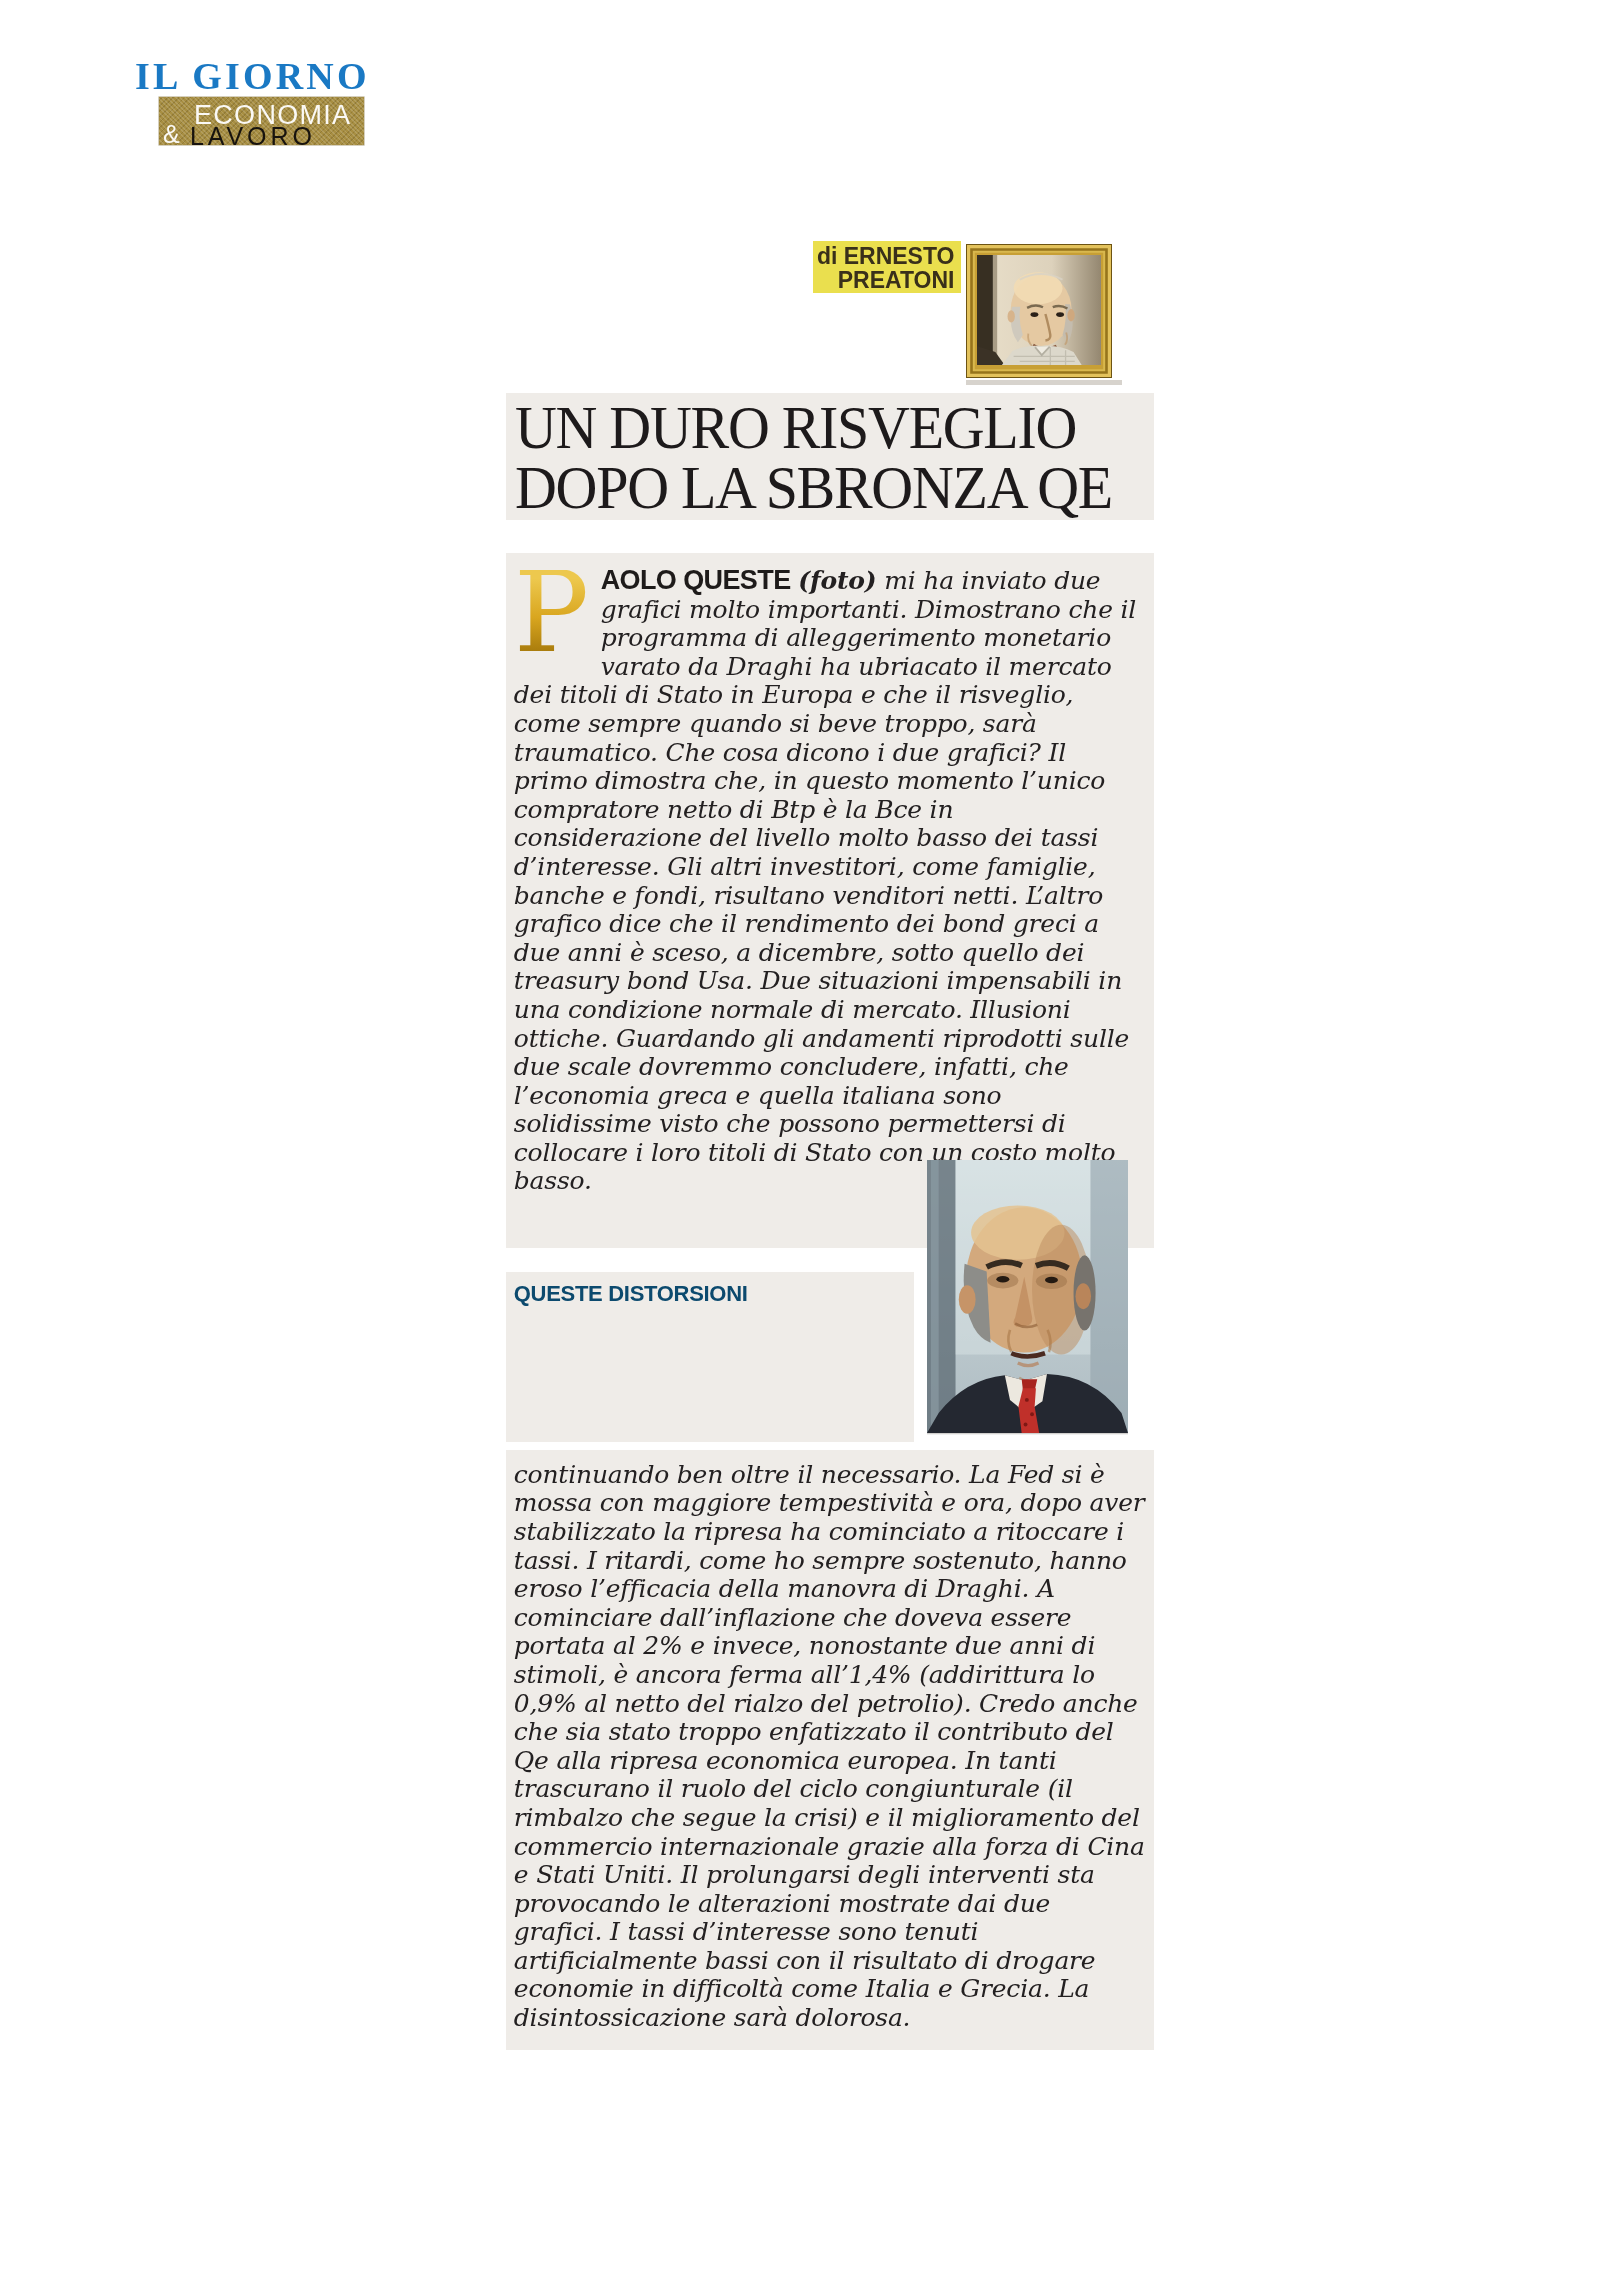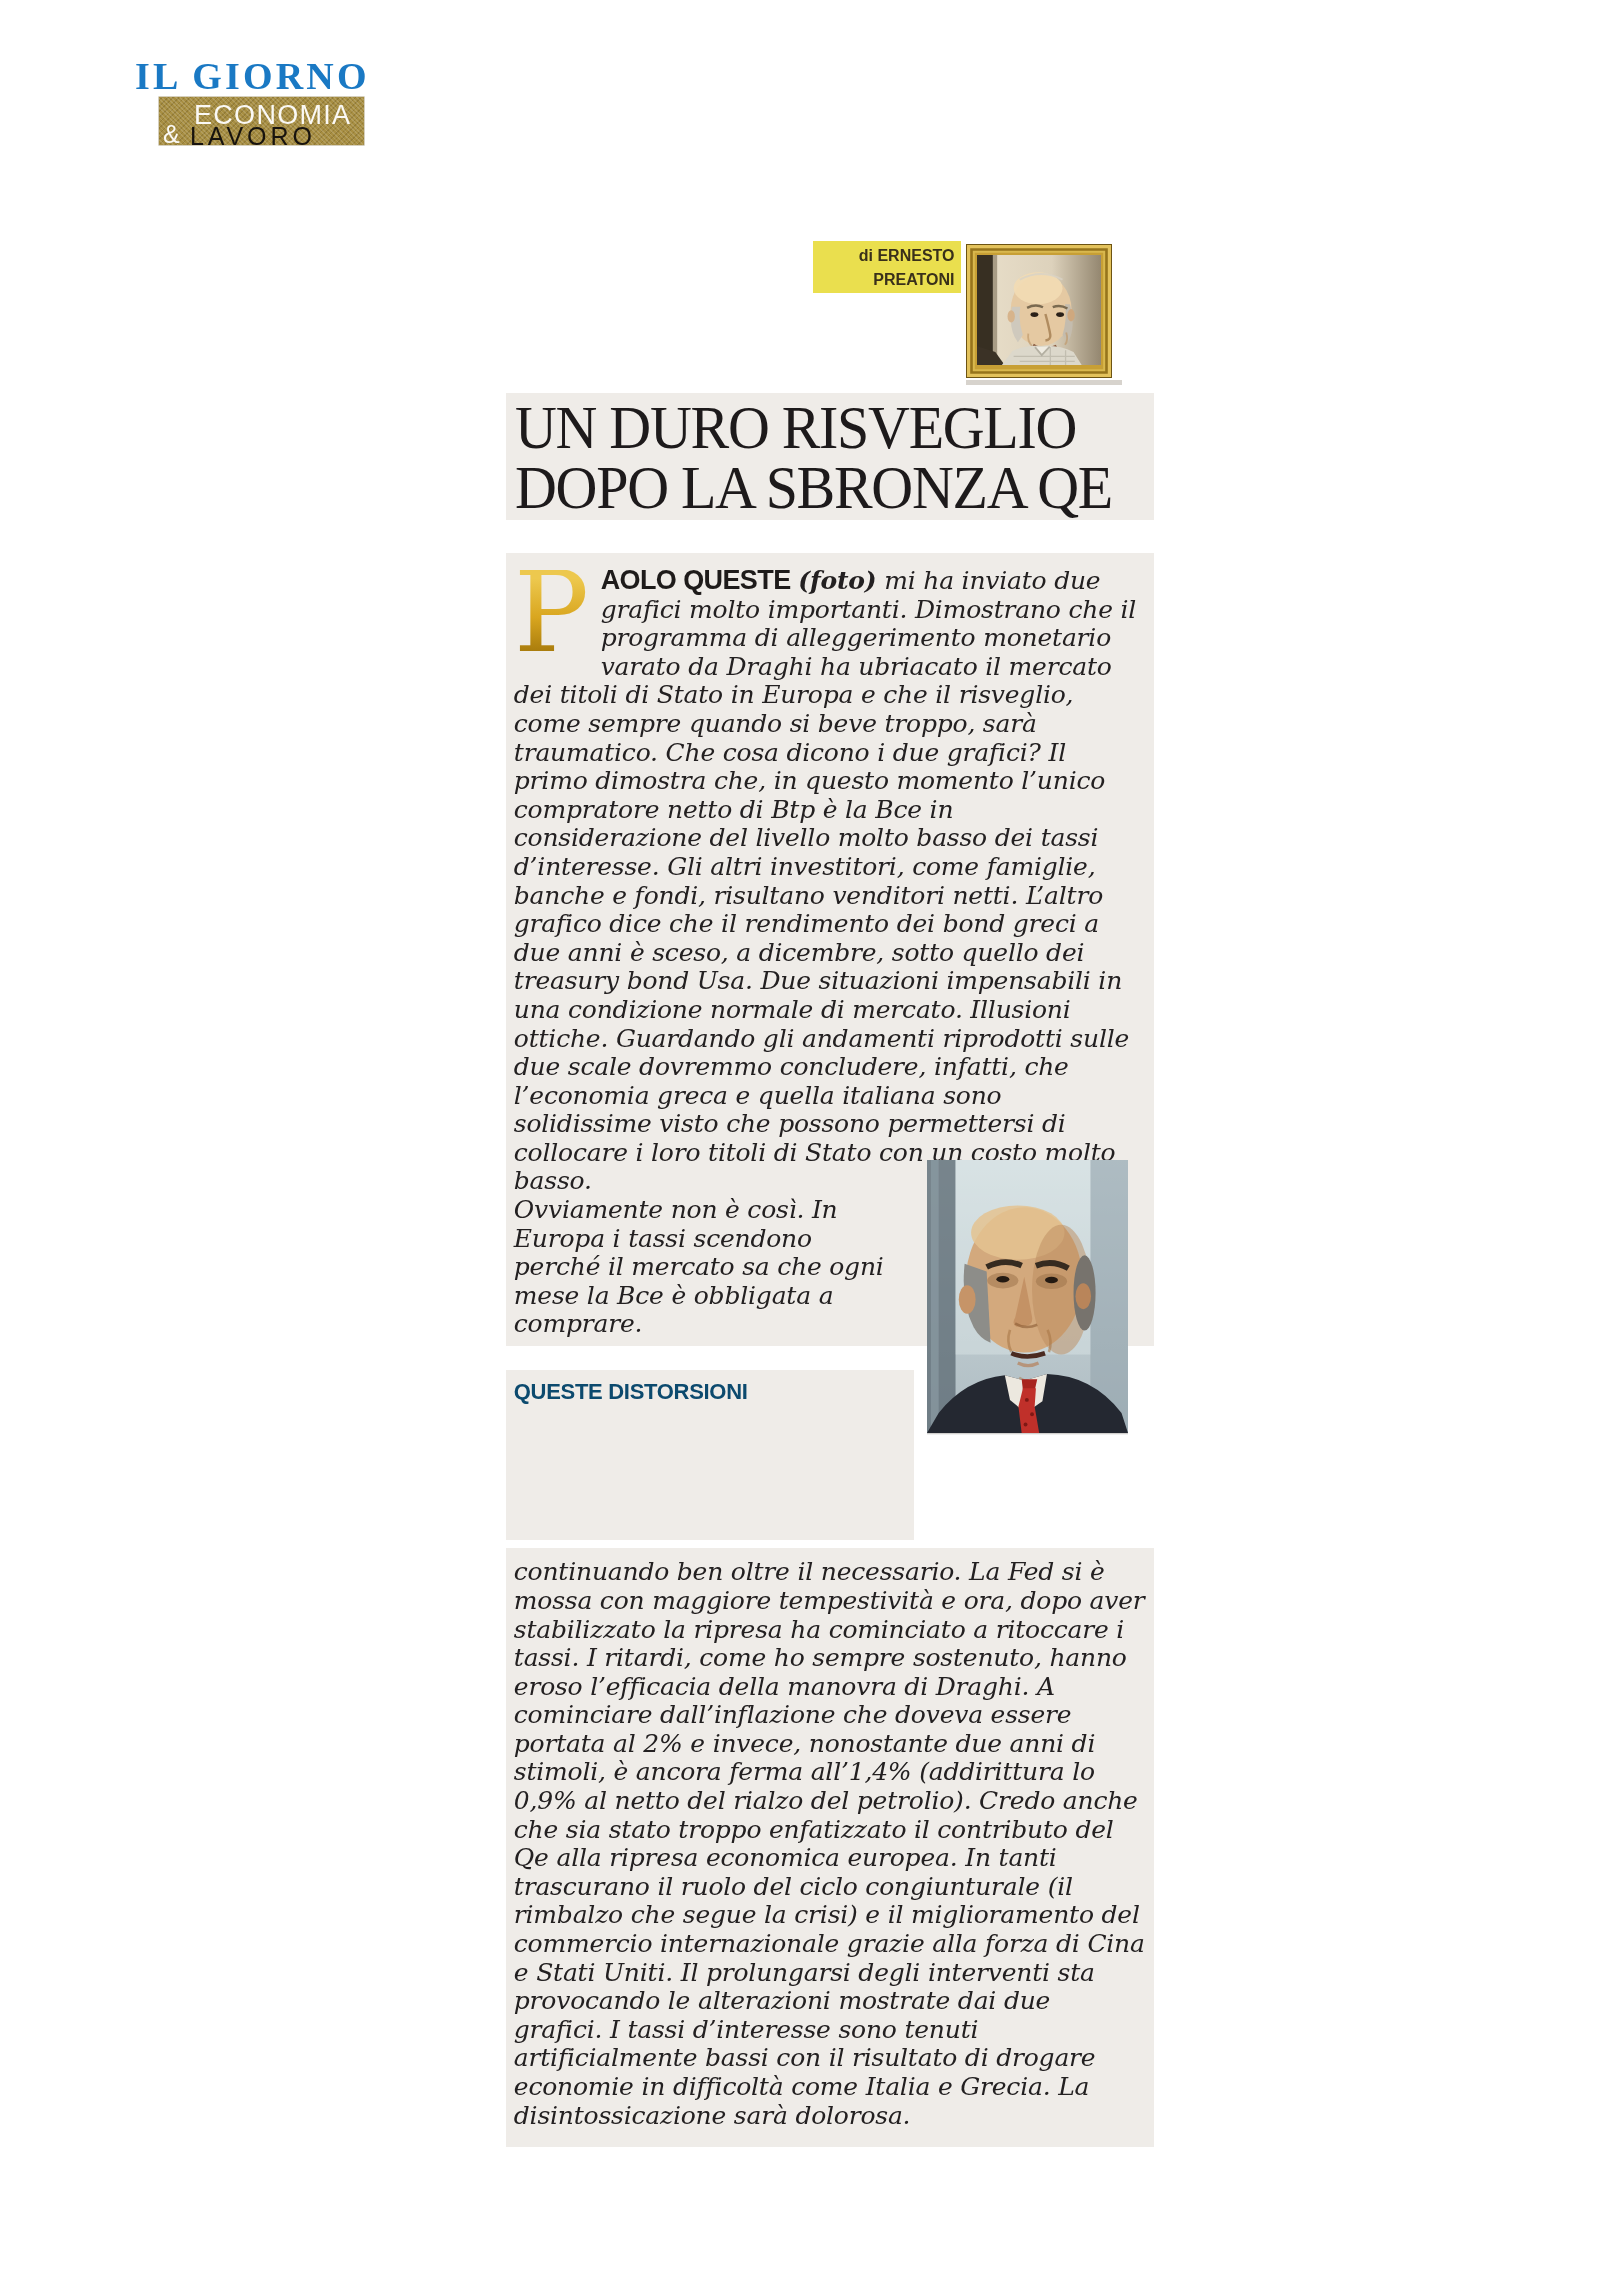--- a/index.html
+++ b/index.html
@@ -50,21 +50,21 @@
 
   
   .byline-box {
     position: absolute; left: 813px; top: 241px;
     width: 148px; height: 52px;
     background: var(--c-byline_yellow, #eadf4e);
     box-sizing: border-box;
     padding: 3.2px 6.5px 0 0;
     text-align: right;
     font-weight: bold;
-    font-size: 16px; line-height: 24px;
+    font-size: 23px; line-height: 24px;
     color: #39301a;
   }
   .author-photo-frame {
     position: absolute; left: 966px; top: 244px;
     width: 146px; height: 134px;
     box-sizing: border-box;
     background: var(--c-frame_gold, #c79f35);
     border: 1.3px solid #6d5413;
     box-shadow: inset 0 0 0 3.2px #e3c25c, inset 0 0 0 5.8px #96741c, inset 0 0 0 7.8px #d9b84e;
     padding: 9.7px 9.7px 11.7px 9.7px;
@@ -236,21 +236,20 @@
 
 <div class="article">
 
   <div class="block-a article-text">
     <p class="para">
       <span class="dropcap">P</span>
       <span class="lead-name">AOLO QUESTE</span>
       <span class="photo-ref">(foto)</span>
       <span>mi ha inviato due grafici molto importanti. Dimostrano che il programma di alleggerimento monetario varato da Draghi ha ubriacato il mercato dei titoli di Stato in Europa e che il risveglio, come sempre quando si beve troppo, sarà traumatico. Che cosa dicono i due grafici? Il primo dimostra che, in questo momento l’unico compratore netto di Btp è la Bce in considerazione del livello molto basso dei tassi d’interesse. Gli altri investitori, come famiglie, banche e fondi, risultano venditori netti. L’altro grafico dice che il rendimento dei bond greci a due anni è sceso, a dicembre, sotto quello dei treasury bond Usa. Due situazioni impensabili in una condizione normale di mercato. Illusioni ottiche. Guardando gli andamenti riprodotti sulle due scale dovremmo concludere, infatti, che l’economia greca e quella italiana sono solidissime visto che possono permettersi di collocare i loro titoli di Stato con un costo molto basso.</span>
     </p>
-    <div class="narrow-text">Ovviamente non è così. In Europa i tassi scendono perché il mercato sa che ogni mese la Bce è obbligata a comprare.</div>
   </div>
 
   <div class="block-b">
     <h2 class="subhead">QUESTE DISTORSIONI</h2>
   </div>
 
   <div class="block-c article-text">
     <p class="para">continuando ben oltre il necessario. La Fed si è mossa con maggiore tempestività e ora, dopo aver stabilizzato la ripresa ha cominciato a ritoccare i tassi. I ritardi, come ho sempre sostenuto, hanno eroso l’efficacia della manovra di Draghi. A cominciare dall’inflazione che doveva essere portata al 2% e invece, nonostante due anni di stimoli, è ancora ferma all’1,4% (addirittura lo 0,9% al netto del rialzo del petrolio). Credo anche che sia stato troppo enfatizzato il contributo del Qe alla ripresa economica europea. In tanti trascurano il ruolo del ciclo congiunturale (il rimbalzo che segue la crisi) e il miglioramento del commercio internazionale grazie alla forza di Cina e Stati Uniti. Il prolungarsi degli interventi sta provocando le alterazioni mostrate dai due grafici. I tassi d’interesse sono tenuti artificialmente bassi con il risultato di drogare economie in difficoltà come Italia e Grecia. La disintossicazione sarà dolorosa.</p>
   </div>
 

